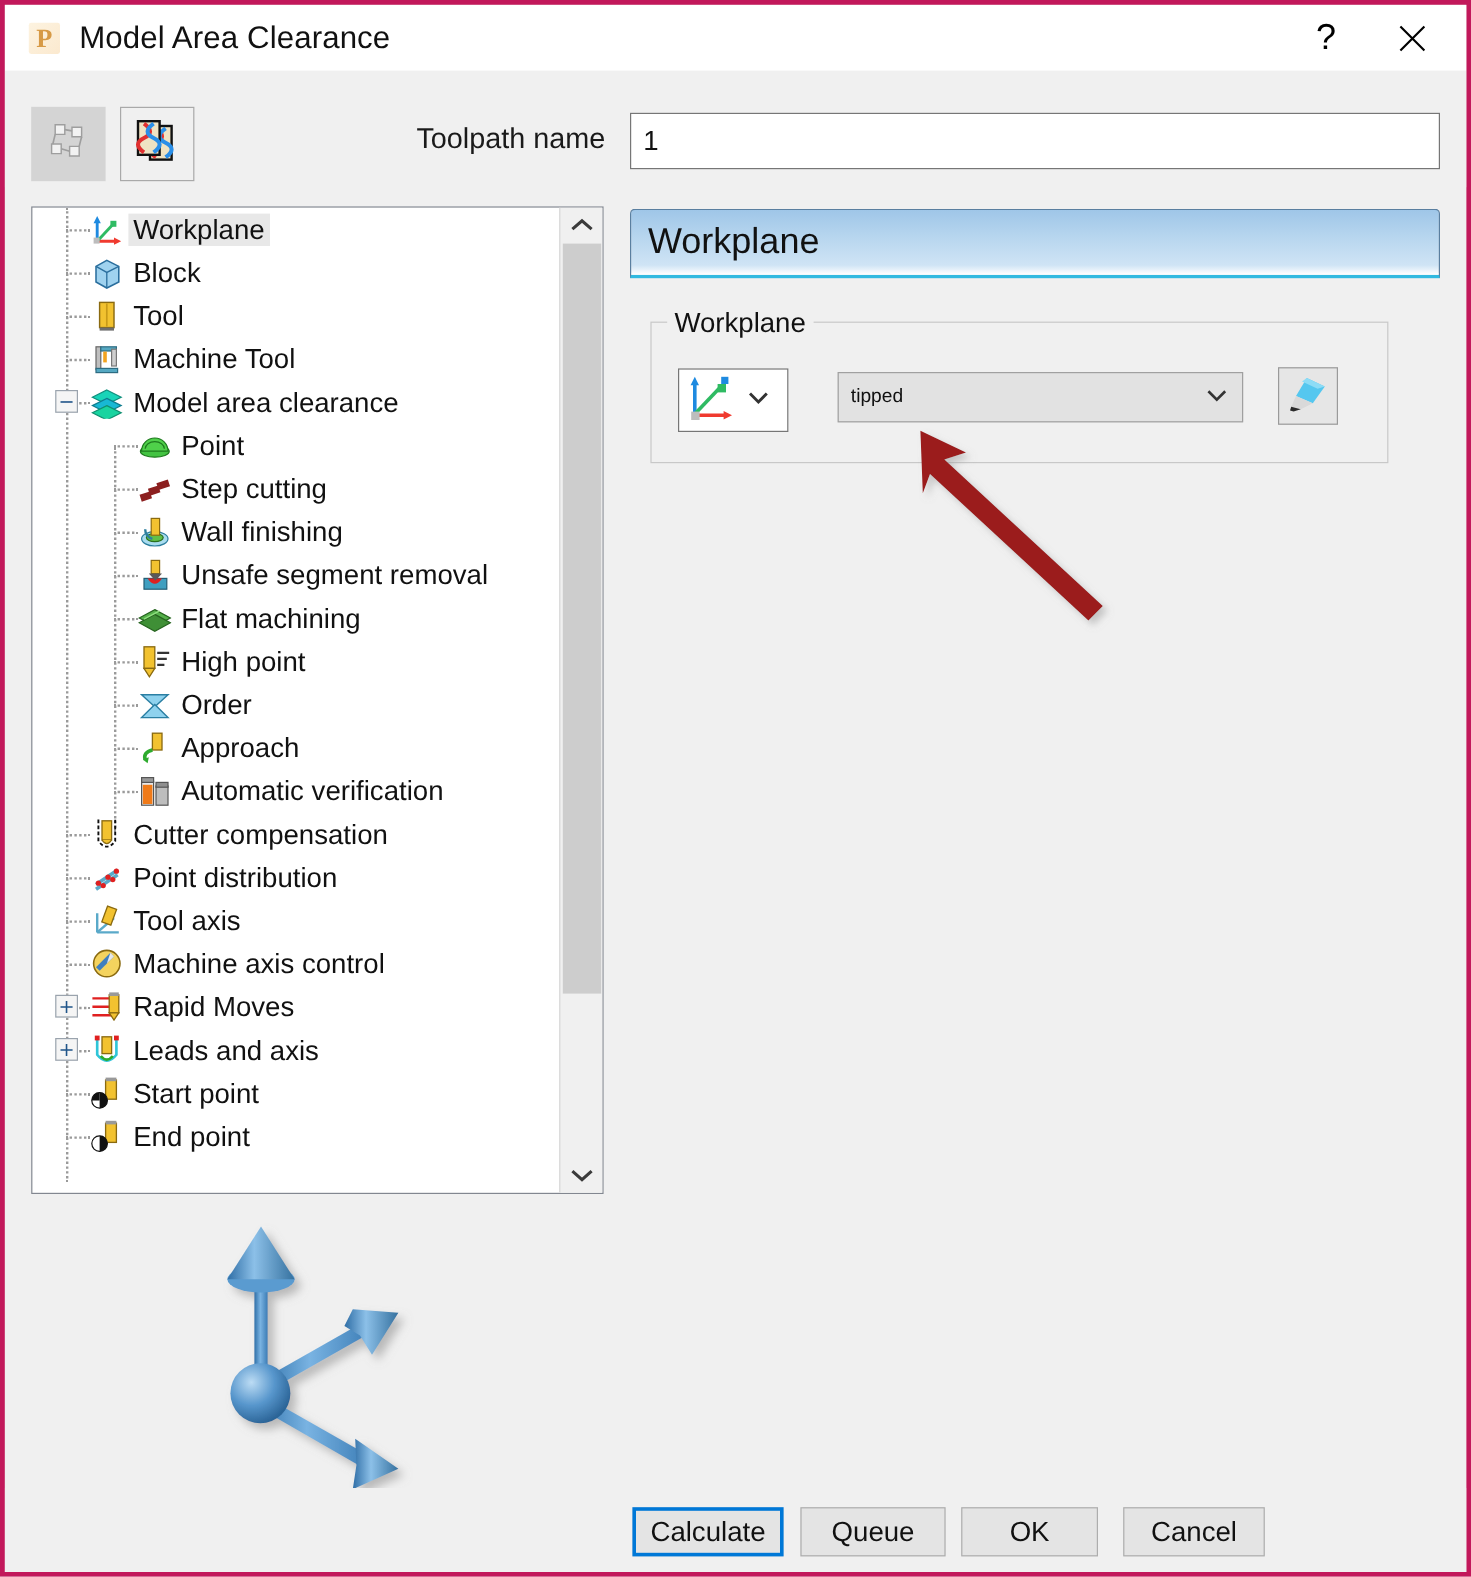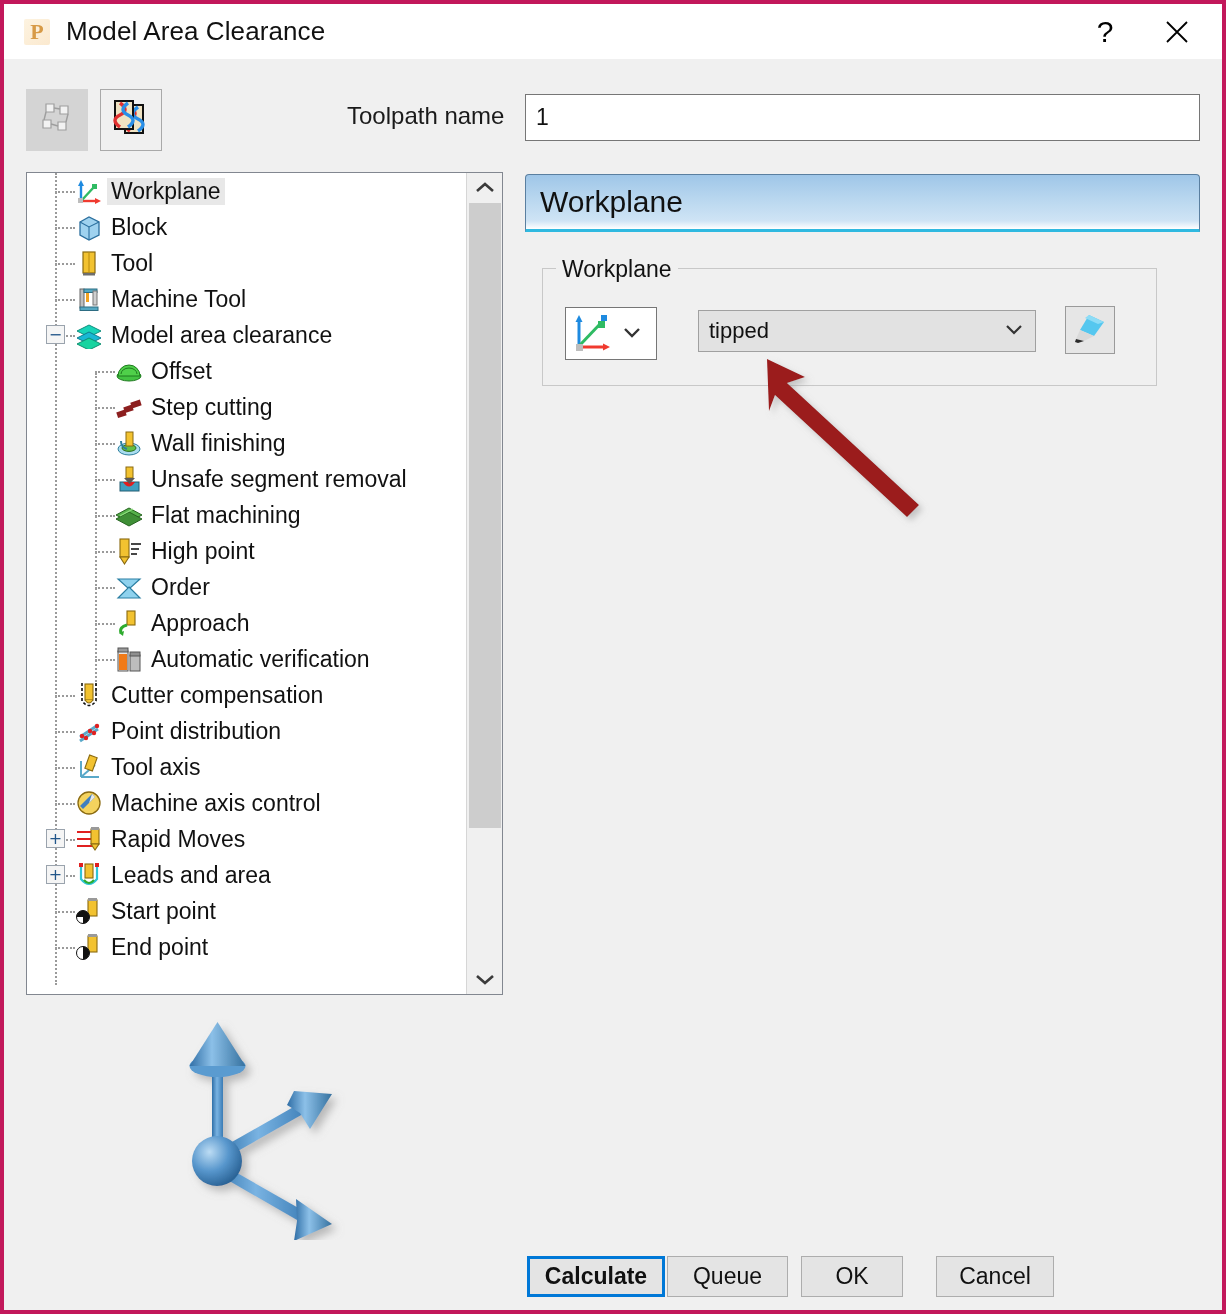--- a/index.html
+++ b/index.html
@@ -202,21 +202,21 @@
 
   #wp-combo {
     position: absolute; left: 694px; top: 306px;
     width: 338px; height: 42px;
     background: #e2e2e2;
     border: 1px solid #a0a0a0;
     display: flex; align-items: center;
     padding: 0 10px;
   }
   #wp-combo-value {
-    font-size: 22px;
+    font-size: 16px;
     color: #111;
     flex: 1;
   }
   #wp-combo-caret { color: #333; }
 
   #wp-pencil-btn {
     position: absolute; left: 1061px; top: 302px;
     width: 50px; height: 48px;
     background: #e6e6e6;
     border: 1px solid #9a9a9a;
@@ -239,27 +239,26 @@
   .dlg-btn {
     position: absolute; top: 1252px;
     height: 41px;
     background: #e4e4e4;
     border: 1px solid #adadad;
     font-size: 23px; color: #111;
     display: flex; align-items: center; justify-content: center;
     font-family: "Liberation Sans", sans-serif;
   }
   #btn-calculate {
-    left: 523px; width: 138px;
+    left: 523px; width: 126px;
     border: 3px solid #0078d7;
     background: #e4e4e4;
-    font-weight: bold;
   }
   #btn-queue { left: 663px; width: 121px; }
-  #btn-ok    { left: 797px; width: 102px; }
+  #btn-ok    { left: 797px; width: 114px; }
   #btn-cancel{ left: 932px; width: 118px; text-align: center; }
 </style>
 </head>
 <body>
 
 <div id="dialog">
 
   <div id="titlebar">
     <div id="app-icon">P</div>
     <div id="title-text">Model Area Clearance</div>
@@ -379,21 +378,21 @@
             <span class="tlabel">Model area clearance</span>
           </div>
           <div class="tree-row">
             <div class="conn-h" style="left: 68px; top: 18px;"></div>
             <div style="width: 88px; flex: 0 0 auto;"></div>
             <span class="ticon"><svg width="28" height="28" viewBox="0 0 28 28">
                 <ellipse cx="14" cy="19" rx="12" ry="5" fill="#43c342" stroke="#1e7a1e" stroke-width="1"></ellipse>
                 <path d="M3,19 a11,11 0 0,1 22,0 Z" fill="#4fd04a" stroke="#1e7a1e" stroke-width="1"></path>
                 <path d="M6,17 a8,6 0 0,1 16,0" fill="none" stroke="#1e7a1e" stroke-width="1"></path>
               </svg></span>
-            <span class="tlabel">Offset</span>
+            <span class="tlabel">Point</span>
           </div>
           <div class="tree-row">
             <div class="conn-h" style="left: 68px; top: 18px;"></div>
             <div style="width: 88px; flex: 0 0 auto;"></div>
             <span class="ticon"><svg width="28" height="28" viewBox="0 0 28 28">
                 <g fill="#8c1f1f">
                   <rect x="2" y="18" width="9" height="6" transform="rotate(-18 6 21)"></rect>
                   <rect x="9" y="13" width="9" height="6" transform="rotate(-18 13 16)"></rect>
                   <rect x="16" y="8" width="10" height="6" transform="rotate(-18 21 11)"></rect>
                 </g>
@@ -546,21 +545,21 @@
             <div class="conn-h" style="left: 28px; top: 18px;"></div>
             <div class="expander" style="left: 19px; top: 8px;">+</div>
             <div style="width: 48px; flex: 0 0 auto;"></div>
             <span class="ticon"><svg width="28" height="28" viewBox="0 0 28 28">
                 <path d="M6,4 L6,18 q8,10 16,0 L22,4" fill="none" stroke="#2fc5d8" stroke-width="2.2"></path>
                 <rect x="10" y="3" width="8" height="14" fill="#f2c230" stroke="#8a6a10" stroke-width="1.1"></rect>
                 <path d="M9,19 q5,6 10,0" fill="none" stroke="#2eab2e" stroke-width="2.2"></path>
                 <rect x="4" y="2" width="4" height="4" fill="#e02020"></rect>
                 <rect x="20" y="2" width="4" height="4" fill="#e02020"></rect>
               </svg></span>
-            <span class="tlabel">Leads and area</span>
+            <span class="tlabel">Leads and axis</span>
           </div>
           <div class="tree-row">
             <div class="conn-h" style="left: 28px; top: 18px;"></div>
             <div style="width: 48px; flex: 0 0 auto;"></div>
             <span class="ticon"><svg width="28" height="28" viewBox="0 0 28 28">
                 <rect x="13" y="3" width="9" height="16" fill="#f2c230" stroke="#8a6a10" stroke-width="1.1"></rect>
                 <rect x="13" y="1" width="9" height="3" fill="#999"></rect>
                 <circle cx="8" cy="20" r="6.5" fill="#fff" stroke="#111" stroke-width="1"></circle>
                 <path d="M8,13.5 A6.5,6.5 0 0,1 8,26.5 Z" fill="#111"></path>
                 <path d="M8,13.5 A6.5,6.5 0 0,0 1.5,20 L8,20 Z" fill="#111"></path>

